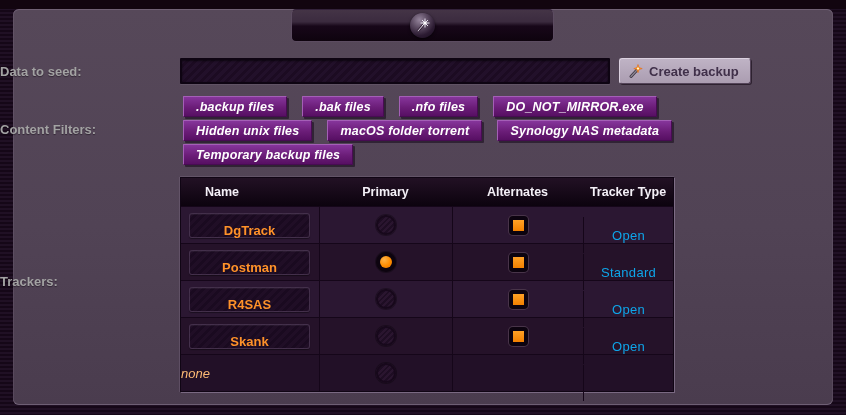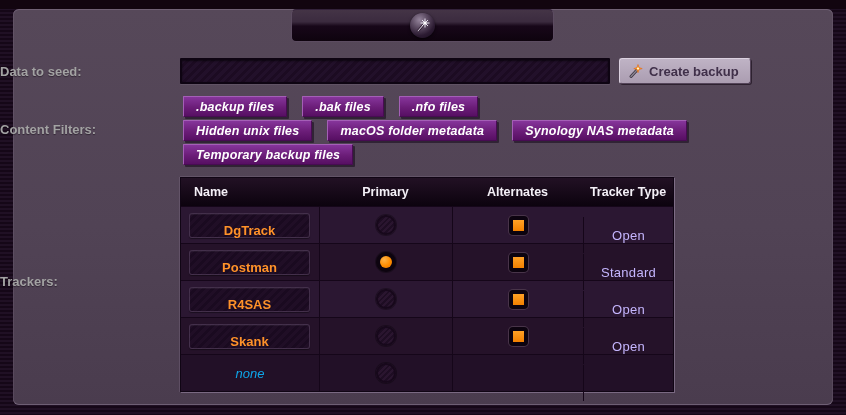--- a/index.html
+++ b/index.html
@@ -74,60 +74,60 @@
     border:1px solid #100514;
     box-shadow:1px 1px 0 rgba(170,150,182,0.5), -1px 0 0 rgba(170,150,182,0.2), 0 -1px 0 rgba(170,150,182,0.2);
     background:#23102a;
   }
   .t-header {
     display:grid; grid-template-columns:138px 133px 131px 90px; height:28px;
     background:linear-gradient(180deg,#221124 0%,#0c030e 100%);
     align-items:center;
   }
   .th { color:#f4f0f7; font-size:12.5px; font-weight:bold; text-align:center; }
-  .th-name { text-align:left; padding-left:13px; }
+  .th-name { text-align:left; padding-left:24px; }
   .t-row {
     display:grid; grid-template-columns:138px 133px 131px 90px; height:37px;
     align-items:center; border-top:1px solid #150619;
   }
   .t-row .td { display:flex; align-items:center; justify-content:center; height:100%; }
   .t-row .td + .td { border-left:1px solid #150619; }
   .bg-a { background:#2b1732; }
   .bg-b { background:#251229; }
   .bg-none { background:#221027; }
 
   .td-name { justify-content:flex-start !important; padding-left:8px; }
   .tracker-btn {
     width:121px; height:25px; display:inline-flex; align-items:center; gap:9px; padding:0 10px;
     background: repeating-linear-gradient(135deg,#200e26 0 3px,#1a0a20 3px 6px);
     border:1px solid rgba(130,105,140,0.38); border-radius:3px;
     color:#ff9229; font-weight:bold; font-size:13px; font-family:"Liberation Sans",sans-serif;
     box-shadow: inset 0 1px 0 rgba(255,255,255,0.05), 0 1px 1px rgba(0,0,0,0.4);
     cursor:pointer; white-space:nowrap;flex-direction:column;
   }
-  .none-label { width:100%; text-align:center; color:#0ea5e9; font-size:13px; font-style:italic; }
+  .none-label { width:100%; text-align:left; color:#fdba74; font-size:13px; font-style:italic; }
 
   .radio {
     width:20px; height:20px; border-radius:50%;
     background: repeating-linear-gradient(135deg,#2a152f 0 2px,#1e0d23 2px 4px);
     box-shadow: inset 0 0 0 2px #17081b, 0 0 0 1px rgba(0,0,0,0.3);
     display:flex; align-items:center; justify-content:center; cursor:pointer;
   }
   .radio.checked { background:#0d040f; box-shadow:0 0 0 1px rgba(0,0,0,0.3); }
   .radio.checked::after {
     content:""; width:12px; height:12px; border-radius:50%;
     background: radial-gradient(circle at 35% 30%, #ffb347 0%, #ff8c00 55%, #e27300 100%);
   }
   .checkbox {
     width:19px; height:19px; border-radius:4px; background:#0c030f;
     box-shadow:0 0 0 1px #483449; display:flex; align-items:center; justify-content:center; cursor:pointer;
   }
   .checkbox .fill { width:11px; height:11px; background:linear-gradient(180deg,#ffa126 0%,#f28000 100%); }
 
-  .td-type { color:#c4b5fd; font-size:13px; letter-spacing:0.3px;margin-top:20px; }
+  .td-type { color:#0ea5e9; font-size:13px; letter-spacing:0.3px;margin-top:20px; }
 </style>
 </head>
 <body>
 
 <div class="top-strip"></div>
 <div class="panel"></div>
 
 <div class="section-toggle">
   <div class="sphere">
     <svg width="17" height="17" viewBox="0 0 17 17">
@@ -156,24 +156,25 @@
     </svg>
   </span>
   <span>Create backup</span>
 </button>
 
 <div class="field-label" style="top:122px">Content Filters:</div>
 <div class="chip-row" style="top:96px">
   <button class="chip">.backup files</button>
   <button class="chip">.bak files</button>
   <button class="chip">.nfo files</button>
+  <button class="chip">DO_NOT_MIRROR.exe</button>
 </div>
 <div class="chip-row" style="top:120px">
   <button class="chip">Hidden unix files</button>
-  <button class="chip">macOS folder metadata</button>
+  <button class="chip">macOS folder torrent</button>
   <button class="chip">Synology NAS metadata</button>
 </div>
 <div class="chip-row" style="top:144px">
   <button class="chip">Temporary backup files</button>
 </div>
 
 <div class="field-label" style="top:274px">Trackers:</div>
 <div class="tracker-table">
   <div class="t-header">
     <div class="th th-name">Name</div>

